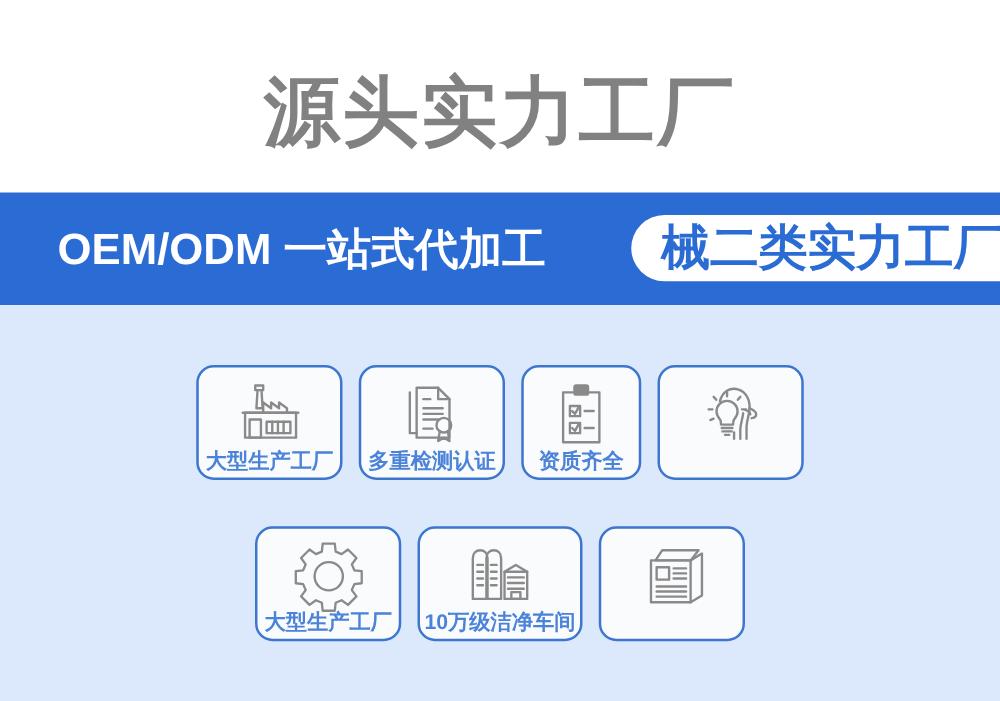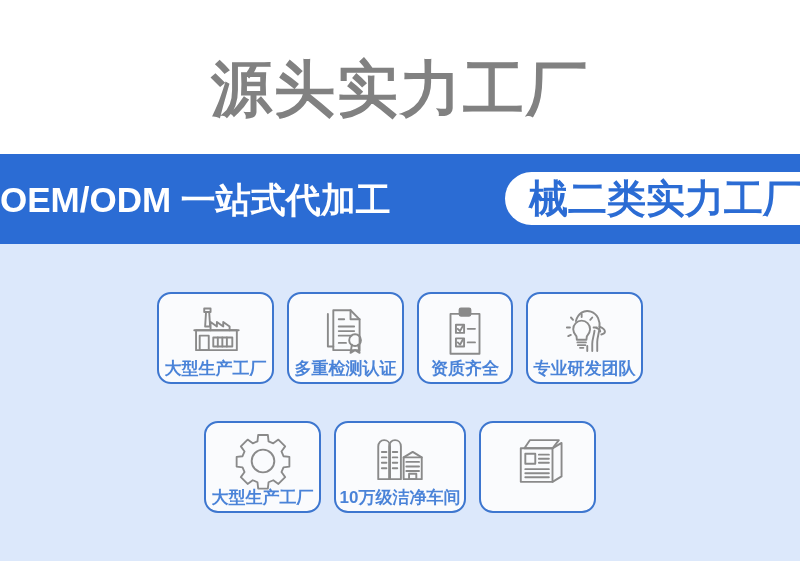--- a/index.html
+++ b/index.html
@@ -49,20 +49,21 @@
   .banner {
     position: absolute;
     left: 0;
     top: 130px;
     width: 800px;
     height: 90px;
     background: #2b6cd4;
     display: flex;
     align-items: center;
     box-sizing: border-box;
+    padding-left: 46px;
   }
   .banner-text {
     font-size: 35px;
     font-weight: bold;
     color: #ffffff;
     white-space: nowrap;
     letter-spacing: 0px;
     line-height: 1;
   }
   .banner-pill {
@@ -233,21 +234,20 @@
             <path d="M23.6 43.5 L33 43.5 M24.2 46.5 L32.4 46.5"></path>
             <path d="M26.5 49.5 L30.2 49.5"></path>
             <path d="M28.3 12 L28.3 15.5 M16.5 16 L18.8 18.6 M40 16 L37.8 18.6 M12 27 L15.4 27 M41.5 27 L45 27 M13.5 36.5 L16.4 35.2"></path>
             <path d="M22 20 C24 11.5 31 7 38.5 9.5 C46 12 49 20 48 28 C47.5 33 45.5 38 45.5 43 L45.5 53"></path>
             <path d="M40 53 L40 45 C40 40 42 35.5 42.5 30.5"></path>
             <path d="M34.5 53 L34.5 47.5"></path>
             <path d="M48 26 C51.5 27.5 54 29.5 54 31.5 C54 33.5 51.5 34.5 50 34.8"></path>
             <path d="M44.5 27.5 C47 28.5 48.8 30 48.8 31.5"></path>
           </svg>
         </span>
-        <div class="card-label">专业研发团队</div>
       </div>
 
     </div>
 
     <div class="card-row row-2">
 
       <div class="feature-card w6">
         <span class="card-icon">
           <svg viewBox="0 0 64 64" fill="none" stroke="#8a8a8a" stroke-width="2.1" stroke-linejoin="round" stroke-linecap="round">
             <path d="M26.5 6 L37.5 6 L38.3 13.2 L43.7 15.5 L49.5 11.3 L57.2 19 L53 24.8 L55.3 30.2 L62 31 L62 42 L55.3 42.8 L53 48.2 L57.2 54 L49.5 61.7 L43.7 57.5 L38.3 59.8 L37.5 67 L26.5 67 L25.7 59.8 L20.3 57.5 L14.5 61.7 L6.8 54 L11 48.2 L8.7 42.8 L2 42 L2 31 L8.7 30.2 L11 24.8 L6.8 19 L14.5 11.3 L20.3 15.5 L25.7 13.2 Z" transform="translate(0,-4.5) scale(0.97) translate(1,2)"></path>

